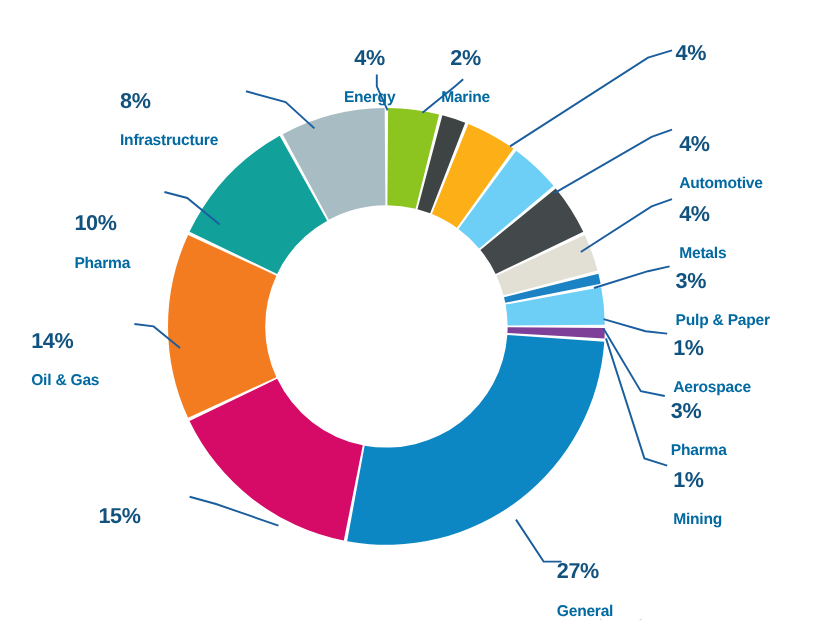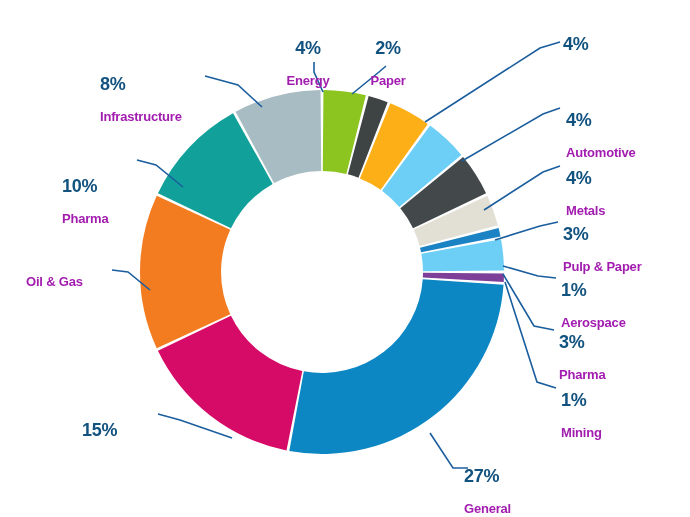--- a/index.html
+++ b/index.html
@@ -21,21 +21,21 @@
     display:block;
     font-size:18px;
     font-weight:bold;
     color:#12527F;
     letter-spacing:-0.3px;
   }
   .lbl .nm{
     display:block;
     font-size:13px;
     font-weight:bold;
-    color:#a21caf;
+    color:#0369a1;
     letter-spacing:-0.2px;
   }
   .lbl.right{text-align:left;}
   .lbl.left{text-align:left;}
   .lbl.center{text-align:center;}
 </style>
 </head>
 <body>
 
 <div id="chart-root">
@@ -89,21 +89,21 @@
     </g>
   </svg>
 
   <div class="lbl center" style="left:278px;top:22px;width:60px;">
     <span class="pct">4%</span>
     <span class="nm">Energy</span>
   </div>
 
   <div class="lbl center" style="left:358px;top:22px;width:60px;">
     <span class="pct">2%</span>
-    <span class="nm">Paper</span>
+    <span class="nm">Marine</span>
   </div>
 
   <div class="lbl right" style="left:563px;top:18px;width:120px;">
     <span class="pct">4%</span>
   </div>
 
   <div class="lbl right" style="left:566px;top:94px;width:120px;">
     <span class="pct">4%</span>
     <span class="nm">Automotive</span>
   </div>
@@ -137,20 +137,21 @@
     <span class="pct">27%</span>
     <span class="nm">General
 Manufacturing</span>
   </div>
 
   <div class="lbl left" style="left:82px;top:404px;width:110px;">
     <span class="pct">15%</span>
   </div>
 
   <div class="lbl left" style="left:26px;top:258px;width:110px;">
+    <span class="pct">14%</span>
     <span class="nm">Oil &amp; Gas</span>
   </div>
 
   <div class="lbl left" style="left:62px;top:160px;width:110px;">
     <span class="pct">10%</span>
     <span class="nm">Pharma</span>
   </div>
 
   <div class="lbl left" style="left:100px;top:58px;width:140px;">
     <span class="pct">8%</span>

